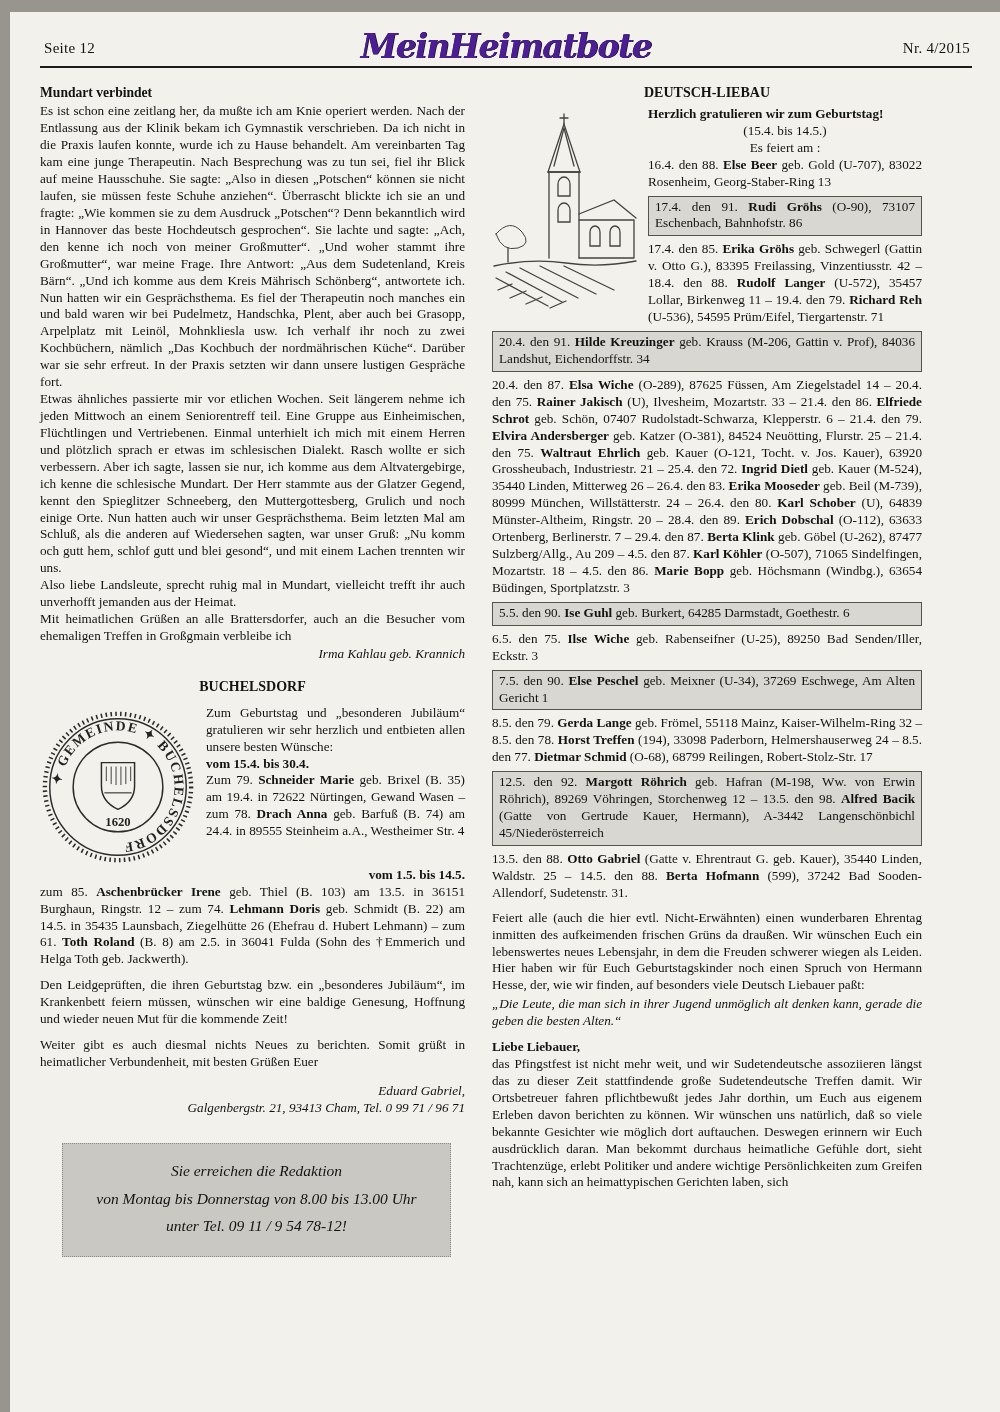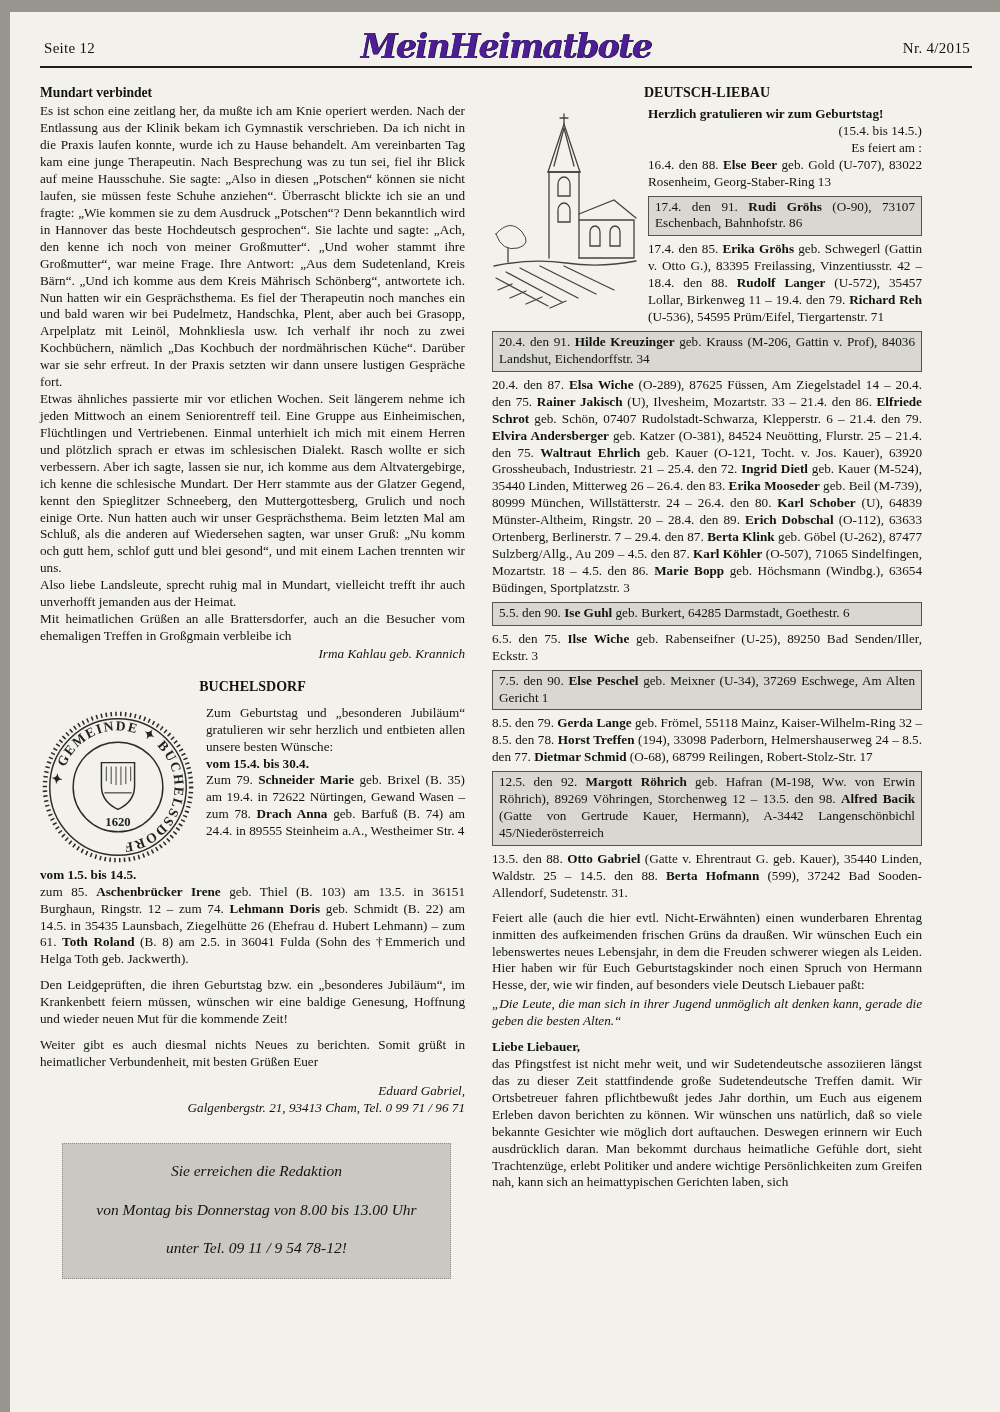--- a/index.html
+++ b/index.html
@@ -23,40 +23,40 @@
     text-shadow:.7px 0 #16161a, 0 .4px #16161a;white-space:nowrap;
   }
   .columns{display:flex;gap:27px}
   .col{font-size:13.2px;line-height:1.282;text-align:justify}
   .col-left{flex:0 0 425px;width:425px}
   .col-right{flex:0 0 430px;width:430px}
   p{margin:0}
   b{font-weight:bold}
   .art-title{font-size:13.6px;font-weight:bold;margin:0 0 2px 0;text-align:left}
   .center-title{text-align:center;font-weight:bold;font-size:14px;margin:15px 0 9px}
-  .range-label{font-weight:bold;clear:left;text-align:left;margin-top:12px}
+  .range-label{font-weight:bold;clear:left;text-align:right;margin-top:12px}
   .sig{text-align:right;font-style:italic;margin-top:1px}
   .sig-block{text-align:right;font-style:italic;margin-top:12px}
   .seal{float:left;width:156px;height:156px;margin:4px 10px 2px 0}
   .church{float:left;width:146px;height:202px;margin:2px 10px 2px 0}
   .entry-box{
     overflow:hidden;background:#d8d7d1;border:1px solid #55534c;
     padding:2px 6px 3px;margin:5px 0;
   }
-  .plainline{text-align:right}
+  .plainline{text-align:center}
   .boldline{font-weight:bold;text-align:left}
   .quote{font-style:italic;margin-top:2px}
   .sub-title{font-weight:bold;text-align:left;margin-top:9px}
   .contact-box{
     clear:both;margin:26px 14px 0 22px;
     background:#c9c8c2;border:1px dotted #8e8d86;
     padding:17px 10px 20px;text-align:center;
     font-weight:normal;font-style:italic;font-size:15.5px;
   }
-  .contact-line + .contact-line{margin-top:19px}
+  .contact-line + .contact-line{margin-top:8px}
   svg text{font-family:"Liberation Serif",serif}
 </style>
 </head>
 <body>
 
 <div class="page">
 
   <header class="page-header">
     <span class="pg-left">Seite 12</span>
     <span class="masthead">MeinHeimatbote</span>

